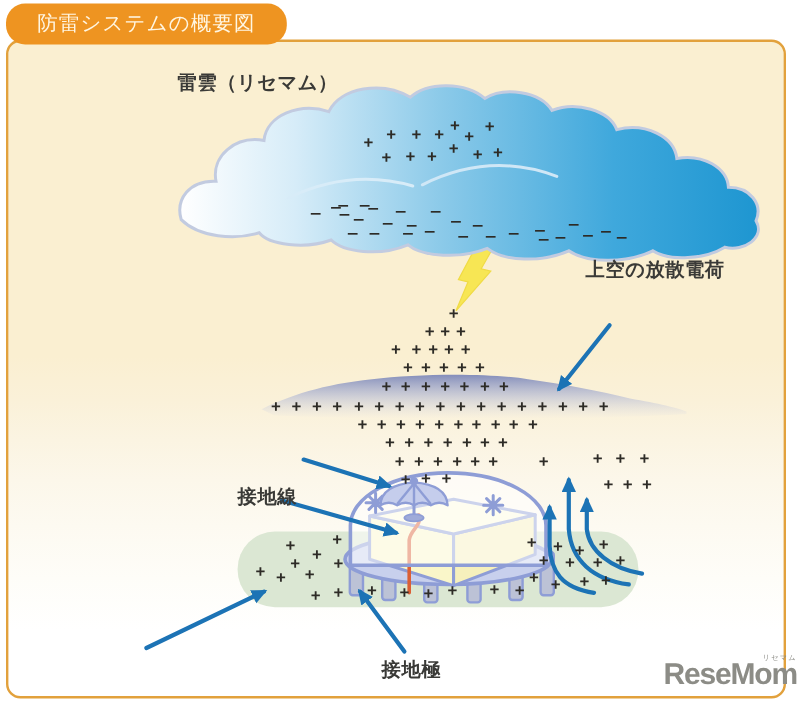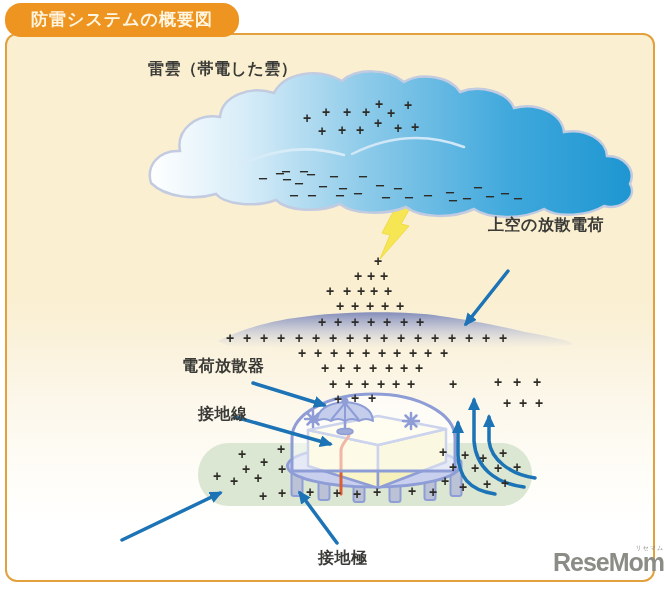--- a/index.html
+++ b/index.html
@@ -13,21 +13,21 @@
     border:2px solid var(--frame-border,#E2A13C);
     border-radius:12px;
     background:linear-gradient(180deg,
       #FAEFD1 0%, #FAEFD1 48%, #FAF1D9 55%, #FBF4E2 61%,
       #FCF7EA 67%, #FDFAF1 74%, #FEFDF8 82%, #FFFFFF 90%);
     box-sizing:border-box;
   }
   .badge{
     position:absolute;left:5px;top:3px;z-index:30;
     background:var(--accent,#EE9421);
-    color:#FFF6E2;font-size:17px;font-weight:bold;letter-spacing:1px;
+    color:#FFF6E2;font-size:17px;font-weight:normal;letter-spacing:1px;
     padding:5px 26px 6px 26px;border-radius:16px;white-space:nowrap;
   }
   svg.art{position:absolute;left:0;top:0;z-index:5;}
   .lbl{
     position:absolute;z-index:20;color:#3A3A37;font-size:16px;
     font-weight:600;letter-spacing:0.5px;white-space:nowrap;
   }
   #charges{position:absolute;left:0;top:0;width:665px;height:591px;z-index:15;pointer-events:none;}
   .chg{
     position:absolute;transform:translate(-50%,-50%);
@@ -283,23 +283,22 @@
       <span class="chg plus" style="left: 465px; top: 455px;">+</span>
       <span class="chg plus" style="left: 475px; top: 468px;">+</span>
       <span class="chg plus" style="left: 483px; top: 458px;">+</span>
       <span class="chg plus" style="left: 487px; top: 484px;">+</span>
       <span class="chg plus" style="left: 498px; top: 468px;">+</span>
       <span class="chg plus" style="left: 503px; top: 453px;">+</span>
       <span class="chg plus" style="left: 505px; top: 483px;">+</span>
       <span class="chg plus" style="left: 517px; top: 467px;">+</span>
     </div>
 
-  <div class="lbl" style="left:148px;top:59px">雷雲（帯電した雲）</div>
+  <div class="lbl" style="left:148px;top:59px">雷雲（リセマム）</div>
   <div class="lbl" style="left:488px;top:215px">上空の放散電荷</div>
-  <div class="lbl" style="left:182px;top:356px">電荷放散器</div>
   <div class="lbl" style="left:198px;top:404px">接地線</div>
   <div class="lbl" style="left:318px;top:548px">接地極</div>
 
   <div class="badge">防雷システムの概要図</div>
 
   <div class="logo">
     <span class="logo-ruby">リセマム</span>
     <span class="logo-text">ReseMom.</span>
   </div>
 

